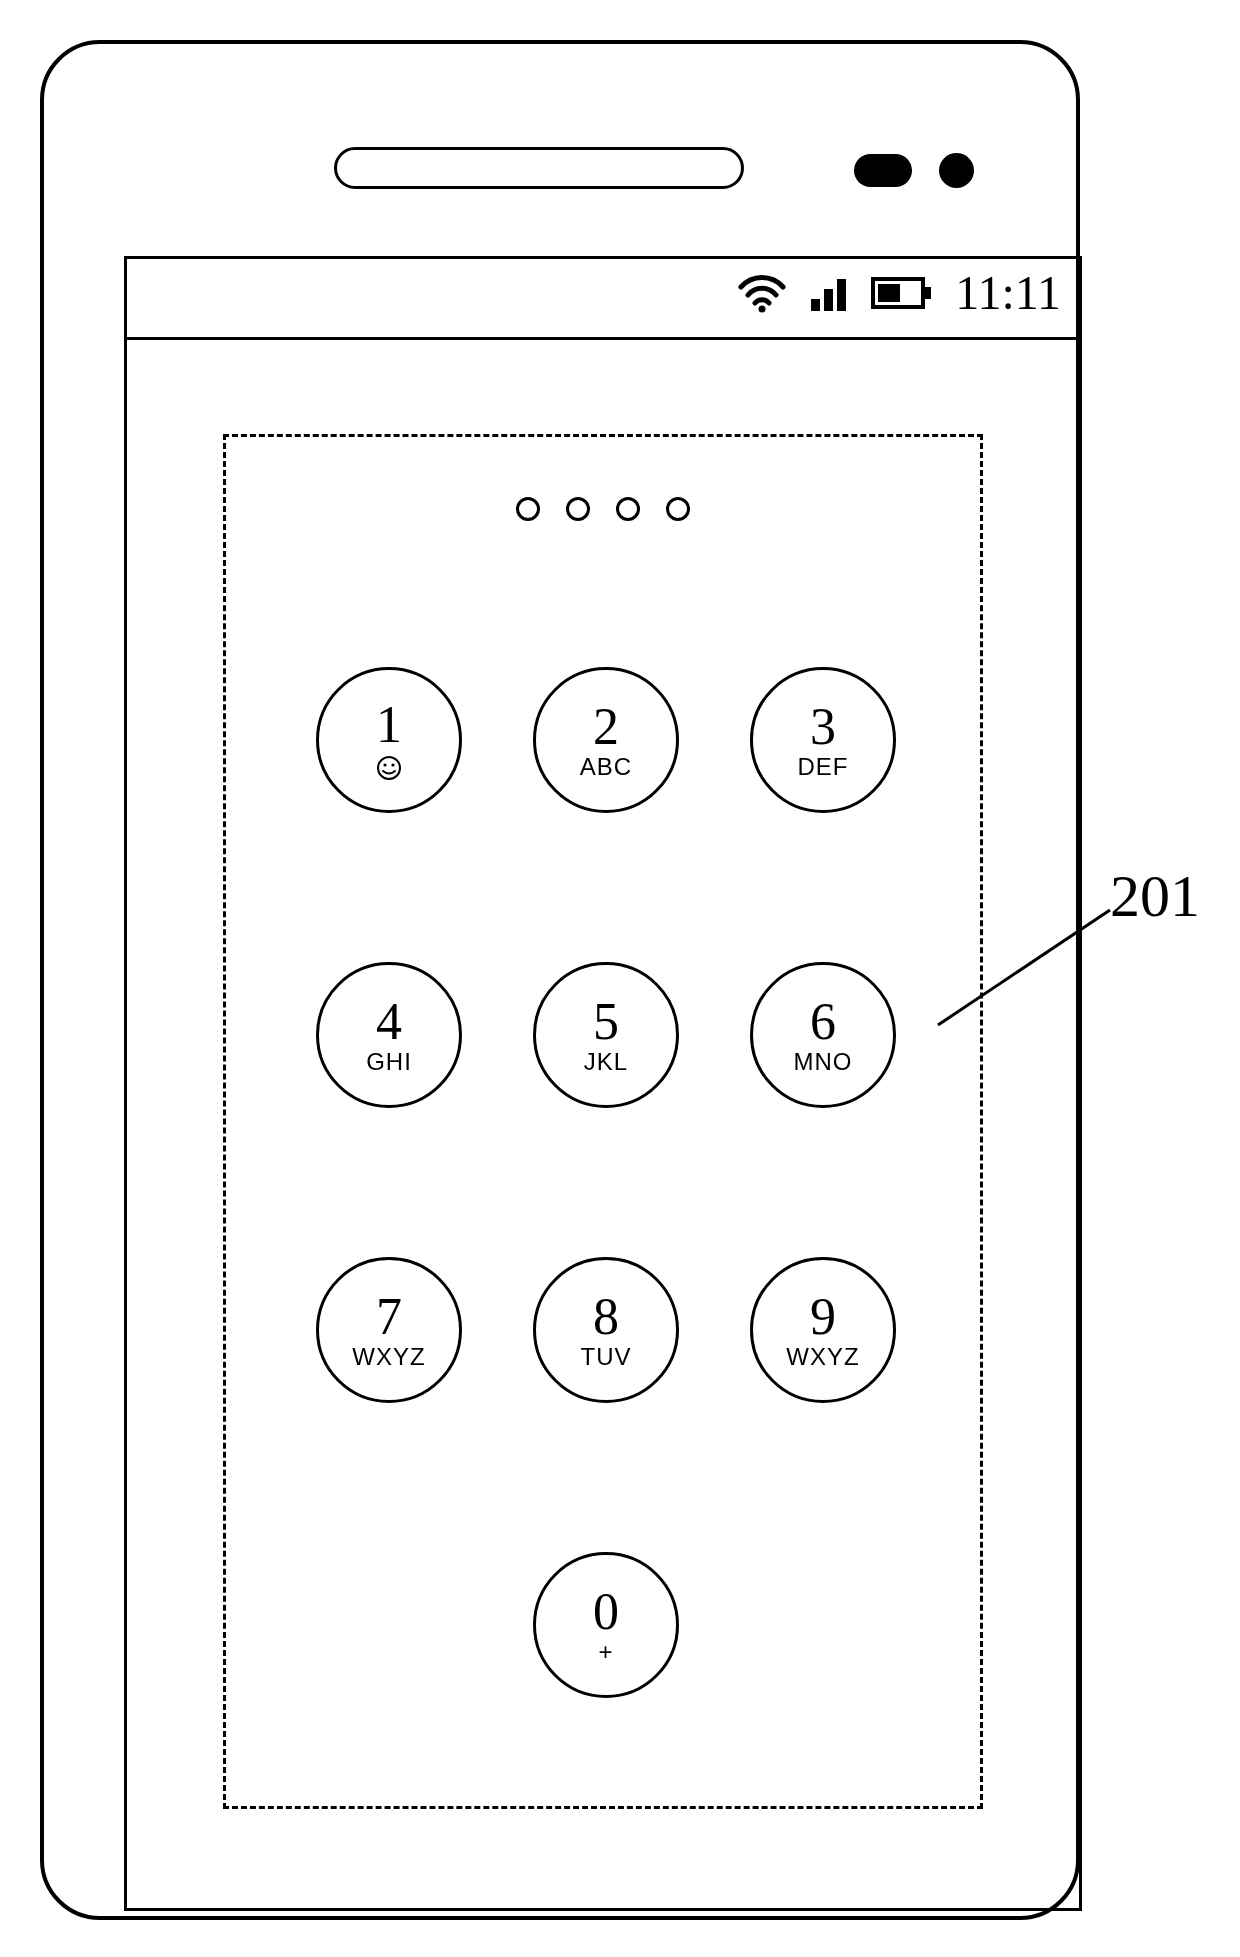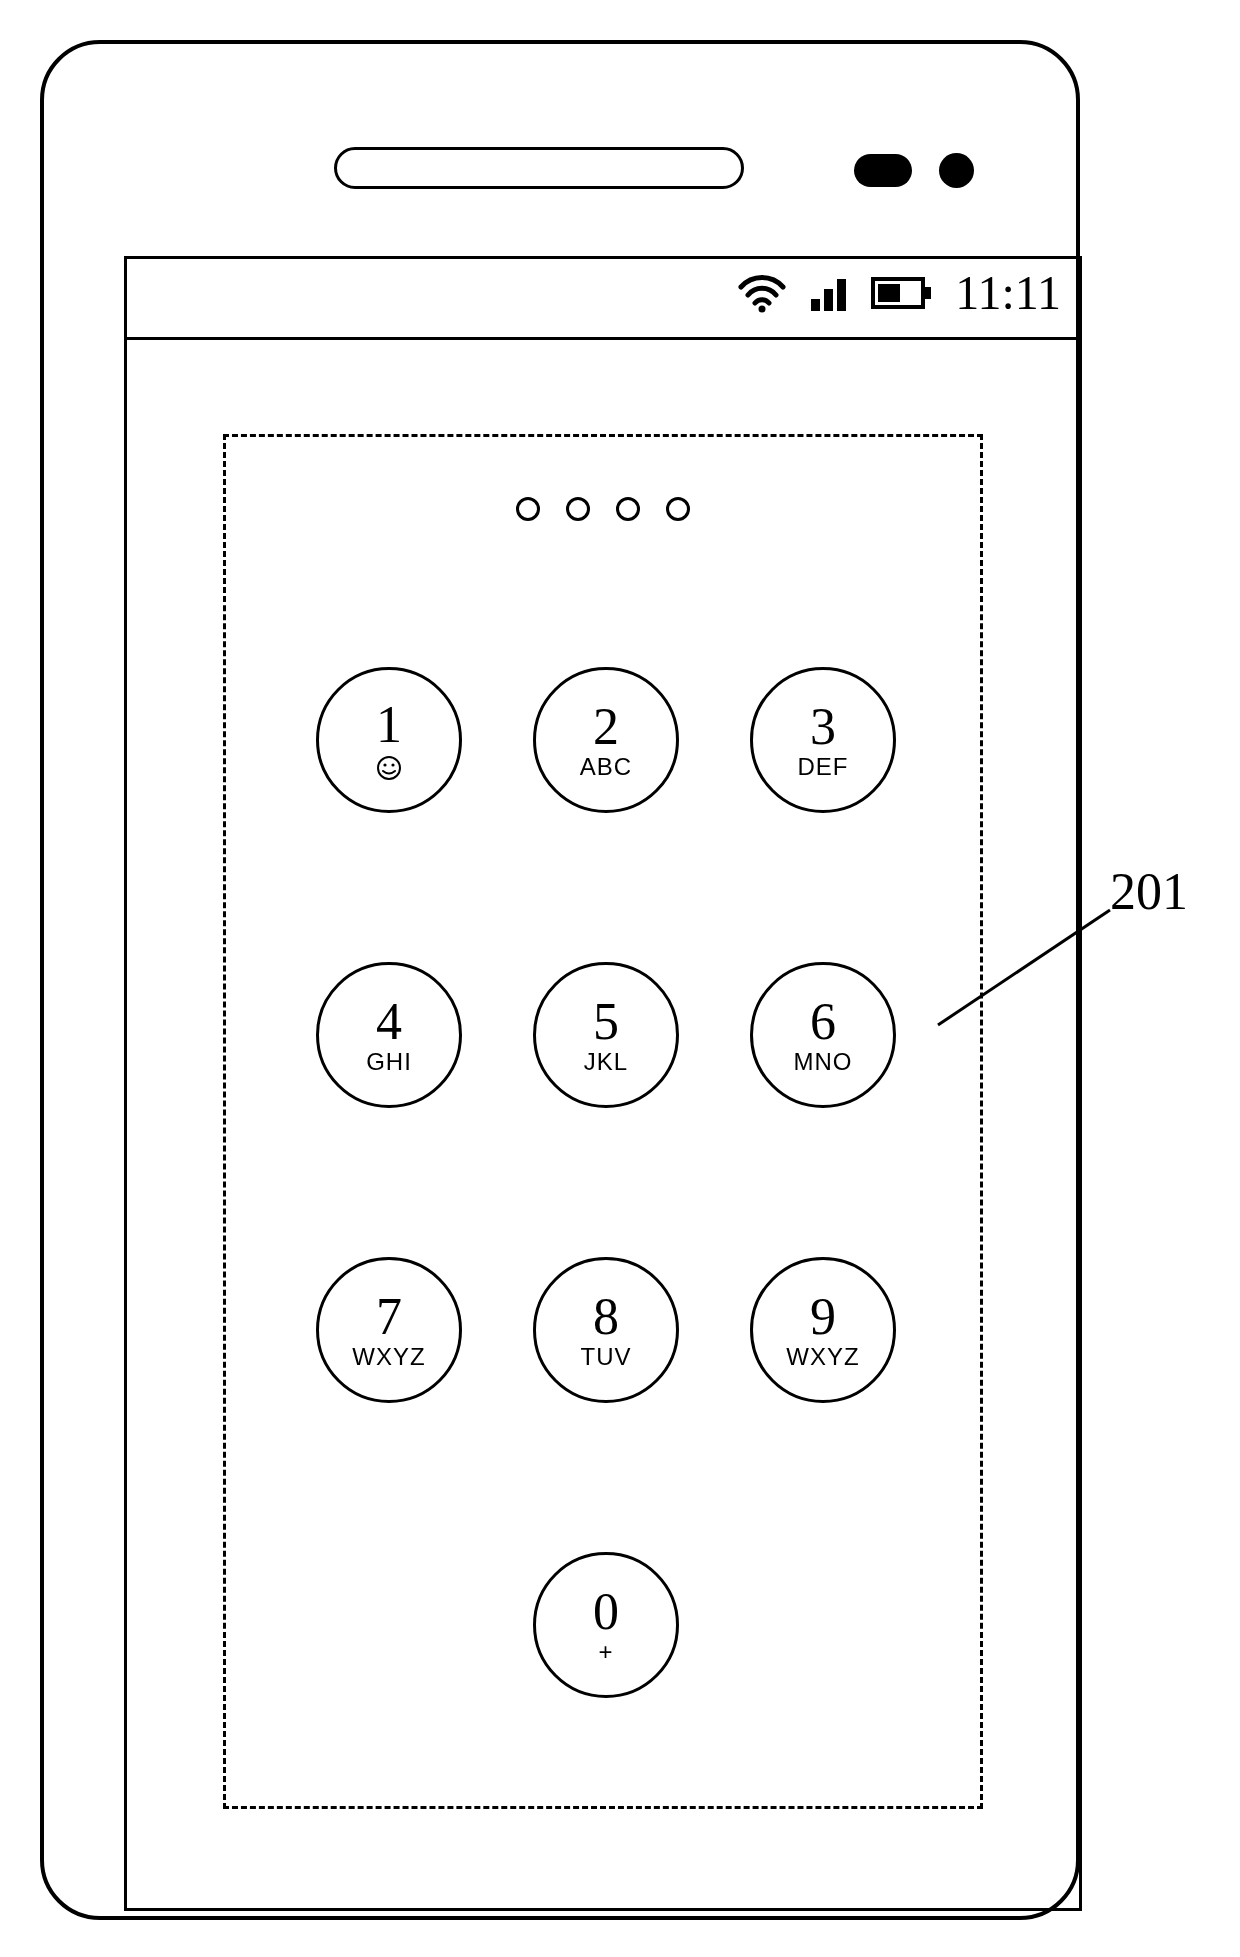--- a/index.html
+++ b/index.html
@@ -149,21 +149,21 @@
   }
   .key .smiley {
     margin-top: 4px;
   }
 
   
   .callout-label {
     position: absolute;
     left: 1110px;
     top: 862px;
-    font-size: 52px;
+    font-size: 60px;
     font-family: "Times New Roman", Times, serif;
   }
   .leader {
     position: absolute;
     left: 0;
     top: 0;
     pointer-events: none;
   }
 
   svg { display: block; }

